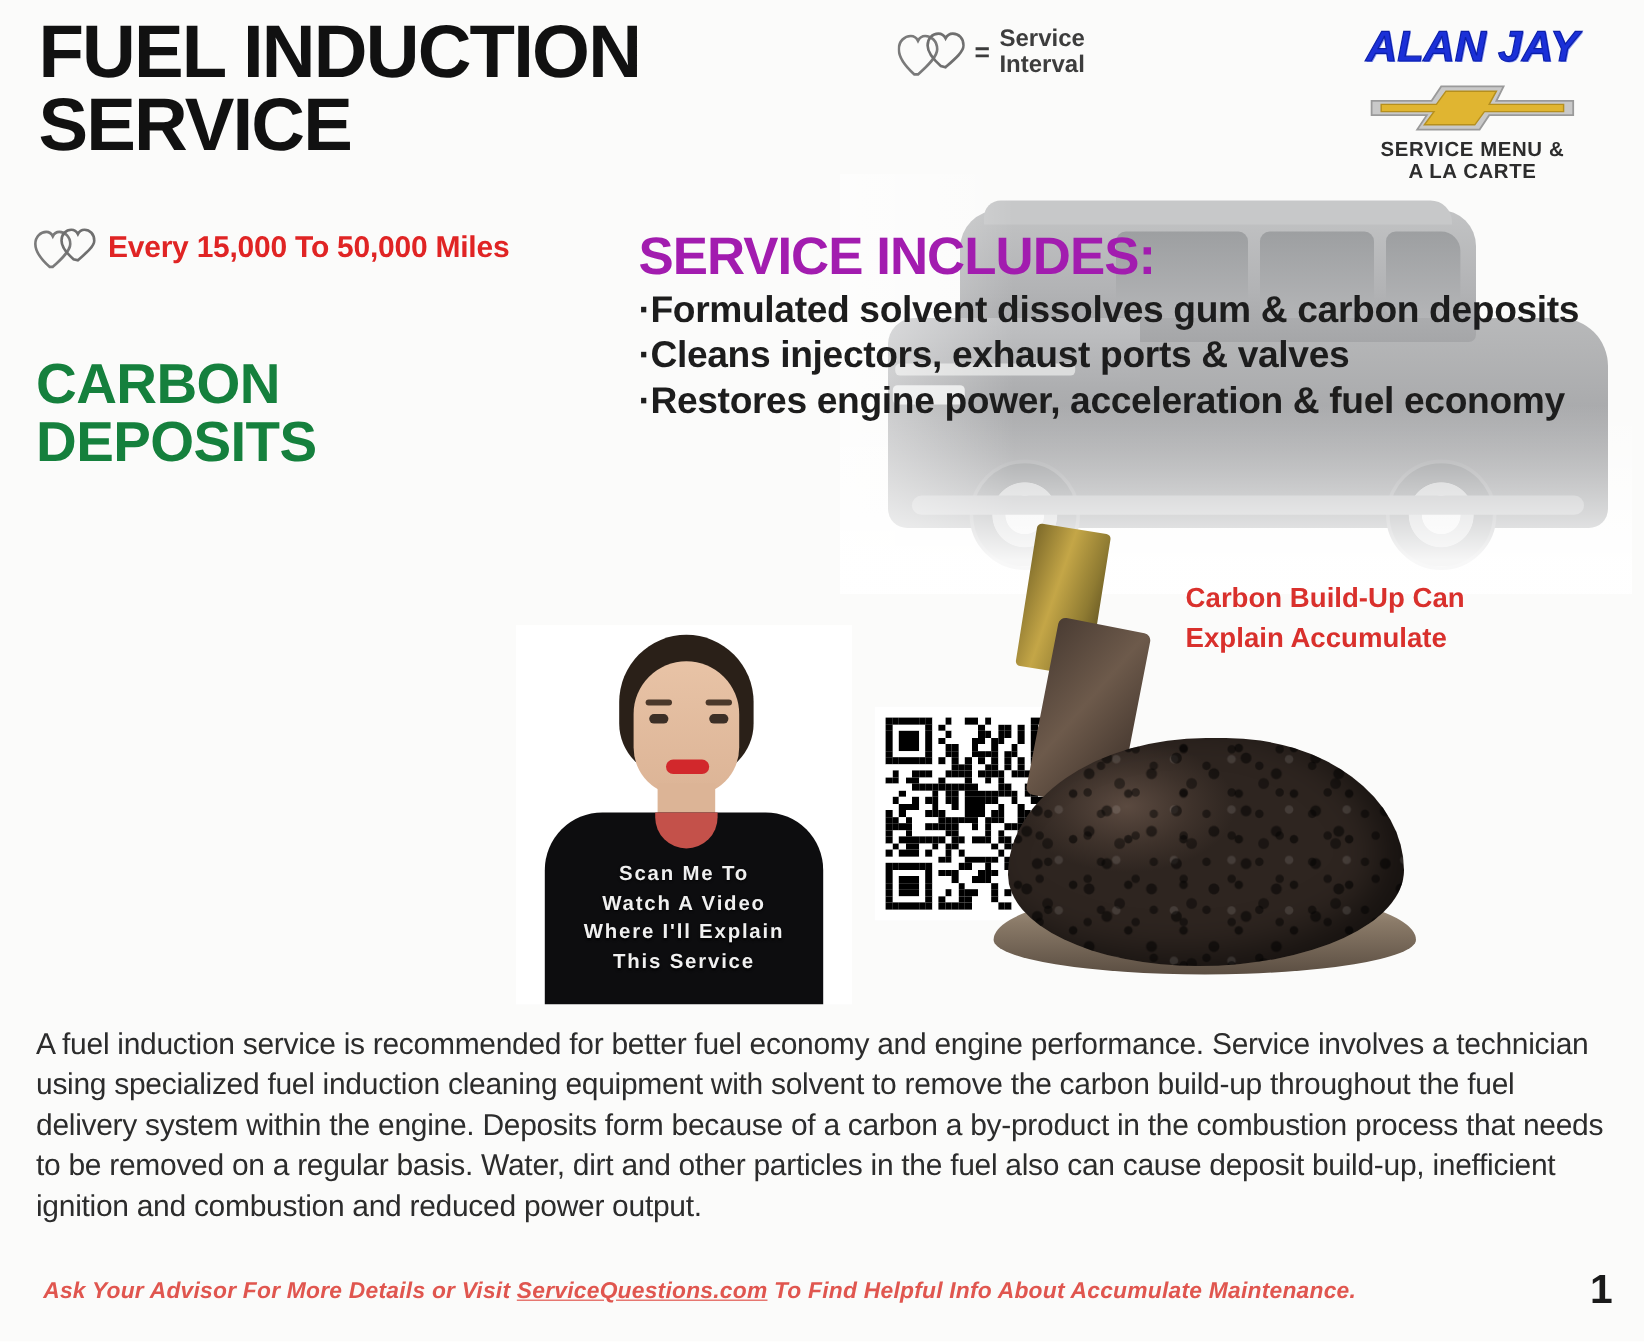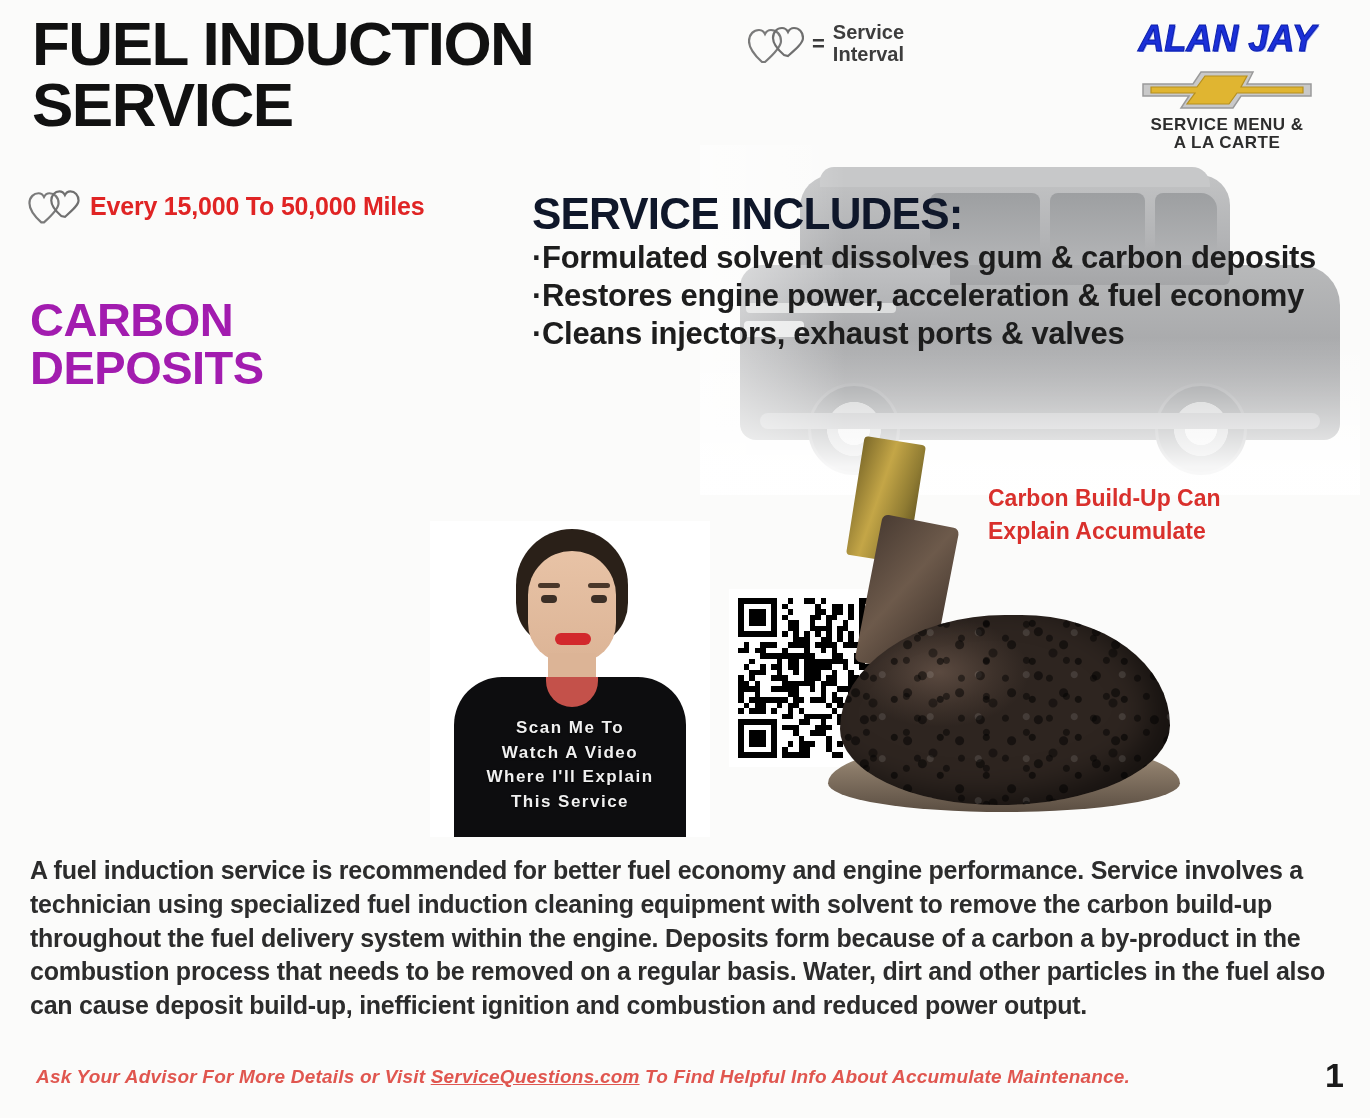--- a/index.html
+++ b/index.html
@@ -118,29 +118,29 @@
     display: flex; align-items: center; gap: 10px;
   }
   .interval .itxt {
     font-size: 25px; font-weight: 700; color: #e02424; letter-spacing: -0.2px;
   }
 
   
   .carbon-head {
     position: absolute; left: 30px; top: 296px;
     font-size: 47px; font-weight: 700; line-height: 1.02;
-    color: #a21caf; letter-spacing: -0.5px; white-space: pre-line;
+    color: #15803d; letter-spacing: -0.5px; white-space: pre-line;
   }
 
   
   .includes {
     position: absolute; left: 532px; top: 192px; width: 800px;
   }
   .includes h2 {
-    font-size: 44px; font-weight: 700; color: #0f172a; letter-spacing: -0.8px;
+    font-size: 44px; font-weight: 700; color: #a21caf; letter-spacing: -0.8px;
     line-height: 1.02; margin-bottom: 2px;
   }
   .includes ul { list-style: none; }
   .includes li {
     font-size: 31px; font-weight: 700; color: #1d1d1d;
     line-height: 1.22; letter-spacing: -0.3px; text-indent: -10px; padding-left: 10px;
   }
   .includes li::before { content: "\00b7 "; }
 
   
@@ -293,21 +293,21 @@
 
   .valve-caption {
     position: absolute; left: 988px; top: 482px;
     font-size: 23px; font-weight: 700; color: #d9302c; line-height: 1.42;
     white-space: pre-line; text-shadow: 0 1px 0 rgba(255,255,255,.5);
   }
 
   
   .body-copy {
     position: absolute; left: 30px; top: 854px; width: 1310px;
-    font-size: 25px; font-weight: 700; color: #2c2c2c;
+    font-size: 25px; font-weight: 400; color: #2c2c2c;
     line-height: 1.35; letter-spacing: -0.25px;
   }
   .footer-note {
     position: absolute; left: 36px; top: 1066px;
     font-size: 19px; font-weight: 700; font-style: italic;
     color: #e0564f; letter-spacing: .2px;
   }
   .footer-note u { text-decoration: underline; }
   .page-num {
     position: absolute; right: 26px; top: 1056px;
@@ -372,22 +372,22 @@
     <span class="itxt">Every 15,000 To 50,000 Miles</span>
   </div>
 
   <div class="carbon-head">CARBON
 DEPOSITS</div>
 
   <div class="includes">
     <h2>SERVICE INCLUDES:</h2>
     <ul>
       <li>Formulated solvent dissolves gum &amp; carbon deposits</li>
+      <li>Cleans injectors, exhaust ports &amp; valves</li>
       <li>Restores engine power, acceleration &amp; fuel economy</li>
-      <li>Cleans injectors, exhaust ports &amp; valves</li>
     </ul>
   </div>
 
 
   <div class="video-thumb">
     <div class="vt-hair"></div>
     <div class="vt-face"></div>
     <div class="vt-brow l"></div>
       <div class="vt-brow r"></div>
     <div class="vt-eye l"></div>

